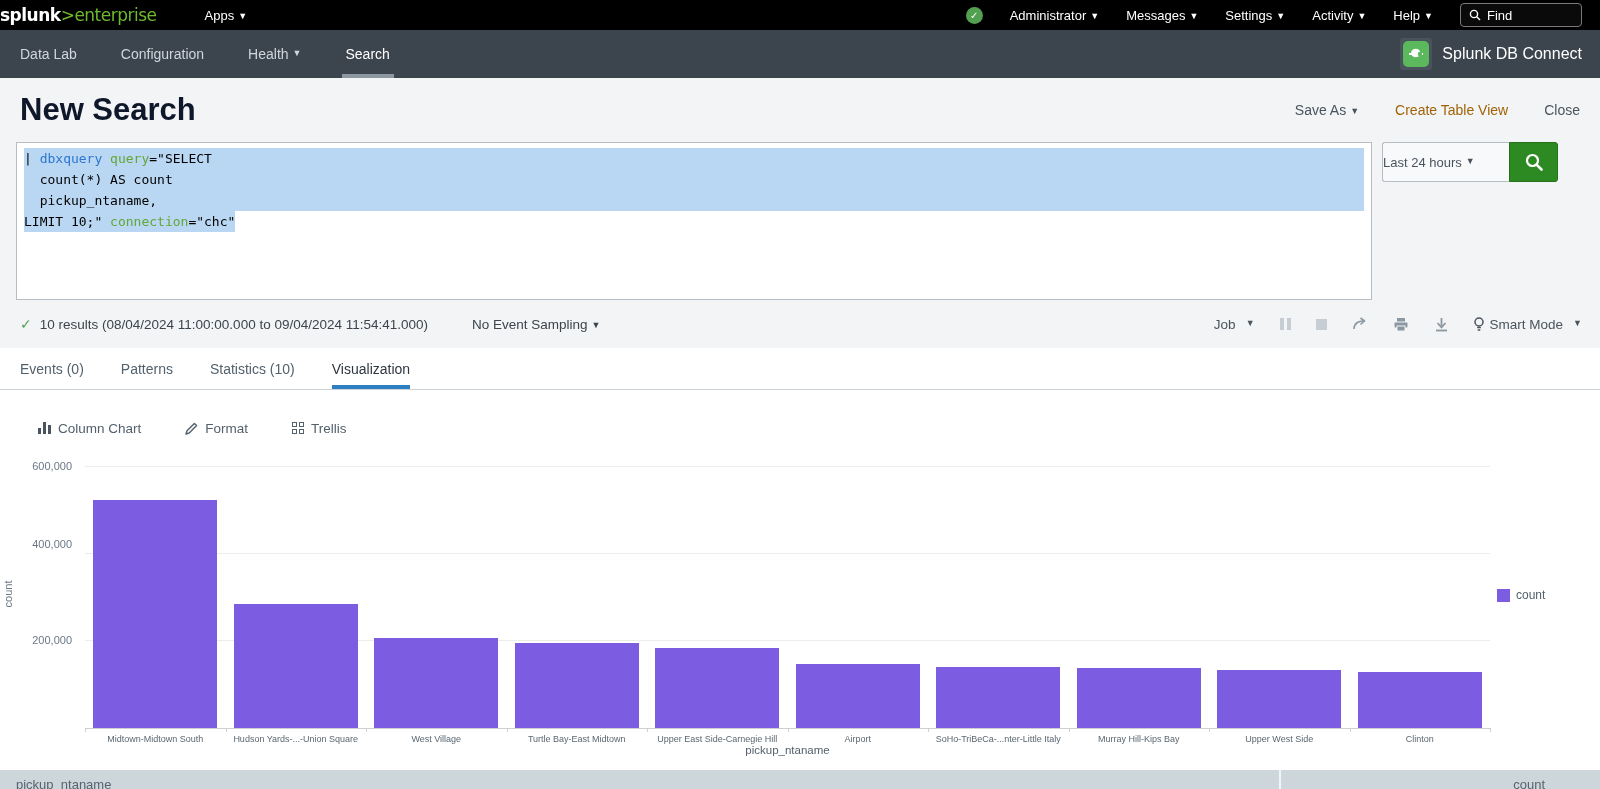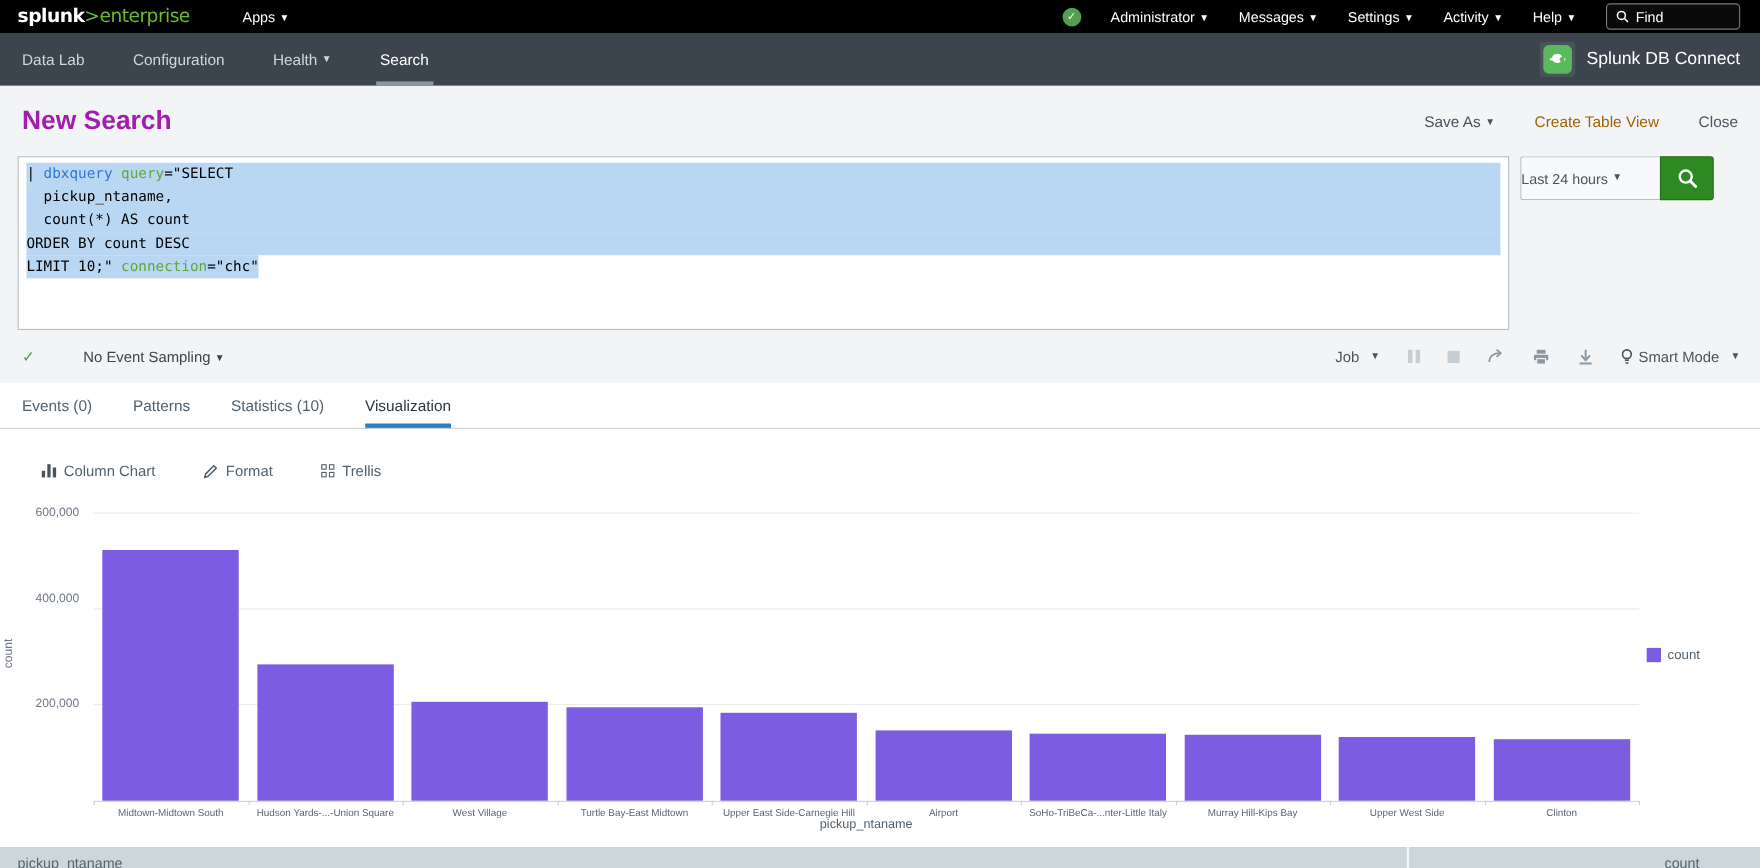--- a/index.html
+++ b/index.html
@@ -2,21 +2,21 @@
 <html><head>
 <meta charset="utf-8">
 <style>
   * { margin:0; padding:0; box-sizing:border-box; }
   html,body { width:1600px; height:789px; overflow:hidden; background:#fff;
               font-family:"Liberation Sans", sans-serif; }
   .caret { font-size:9px; margin-left:4px; position:relative; top:-1px; }
 
   
   .topbar { height:30px; background:#000; display:flex; align-items:center; color:#fff; font-size:13px; }
-  .logo { margin-left:16px; font-size:17px; font-family:"DejaVu Sans", sans-serif; letter-spacing:-0.5px; }
+  .logo { margin-left:0; font-size:17px; font-family:"DejaVu Sans", sans-serif; letter-spacing:-0.5px; }
   .logo b { font-weight:bold; color:#fff; }
   .logo span { color:#6fba2c; font-weight:normal; }
   .topbar-apps { margin-left:48px; cursor:pointer; }
   .topbar-right { margin-left:auto; display:flex; align-items:center; gap:27px; padding-right:18px; }
   .status-circle { width:17px; height:17px; border-radius:50%; background:#53a051; display:flex; align-items:center; justify-content:center; font-size:10px; color:#fff; }
   .topbar-item { cursor:pointer; white-space:nowrap; }
   .findbox { display:flex; align-items:center; gap:6px; border:1px solid #7a7a7a; border-radius:4px; background:#0a0a0a; height:24px; padding:0 8px; width:122px; }
   .findbox input { background:transparent; border:none; outline:none; color:#fff; font-size:13px; width:80px; font-family:"Liberation Sans",sans-serif; }
   .findbox input::placeholder { color:#fff; opacity:1; }
 
@@ -27,21 +27,21 @@
   .nav-item.active { color:#fff; }
   .nav-item.active .nav-underline { position:absolute; bottom:0; left:50%; transform:translateX(-50%); width:52px; height:4px; background:#8b98a2; }
   .nav-right { margin-left:auto; display:flex; align-items:center; gap:10px; padding-right:18px; }
   .dbx-tile { width:32px; height:32px; background:#4a525c; border-radius:3px; display:flex; align-items:center; justify-content:center; }
   .dbx-icon { width:26px; height:26px; background:#5cb85c; border-radius:5px; display:flex; align-items:center; justify-content:center; }
   .app-title { color:#fff; font-size:16px; }
 
   
   .gray-band { background:#f2f4f5; }
   .header-row { height:64px; display:flex; align-items:center; }
-  .page-title { margin-left:20px; font-size:24px; font-weight:bold; color:#a21caf; }
+  .page-title { margin-left:20px; font-size:31px; font-weight:bold; color:#0f172a; }
   .header-links { margin-left:auto; display:flex; align-items:center; gap:36px; padding-right:20px; font-size:14px; color:#4a545e; }
   .header-link { cursor:pointer; }
   .header-link.disabled { color:#a16207; cursor:default; }
 
   .search-row { display:flex; align-items:flex-start; padding:0 0 0 16px; }
   .query-box { width:1356px; height:158px; background:#fff; border:1px solid #b6bdc3; padding:5px 7px; overflow:hidden; }
   .query-line { font-family:"DejaVu Sans Mono", monospace; font-size:13px; line-height:21px; white-space:pre; color:#000; }
   .sel-full { display:inline-block; width:100%; background:#b9d7f3; }
   .sel-part { display:inline-block; background:#b9d7f3; }
   .tok-command { color:#2c77d1; }
@@ -160,40 +160,40 @@
     <div class="header-links">
       <div class="header-link"><span>Save As</span><span class="caret">▼</span></div>
       <div class="header-link disabled">Create Table View</div>
       <div class="header-link">Close</div>
     </div>
   </div>
 
   <div class="search-row">
     <div class="query-box" id="query-box">
         <div class="query-line"><span class="sel-full"><span>| </span><span class="tok-command">dbxquery</span><span> </span><span class="tok-arg">query</span><span>="SELECT</span></span></div>
+        <div class="query-line"><span class="sel-full"><span>  count(*) AS count</span></span></div>
         <div class="query-line"><span class="sel-full"><span>  pickup_ntaname,</span></span></div>
-        <div class="query-line"><span class="sel-full"><span>  count(*) AS count</span></span></div>
-        <div class="query-line"><span class="sel-full"><span>ORDER BY count DESC</span></span></div>
         <div class="query-line"><span class="sel-part"><span>LIMIT 10;" </span><span class="tok-arg">connection</span><span>="chc"</span></span></div>
       </div>
     <div class="time-picker">
         <span>Last 24 hours</span>
         <span class="caret">▼</span>
       </div>
     <div class="search-btn">
       <svg width="20" height="20" viewBox="0 0 20 20">
           <circle cx="8.5" cy="8.5" r="5.5" fill="none" stroke="#fff" stroke-width="2.2"></circle>
           <line x1="12.8" y1="12.8" x2="17.5" y2="17.5" stroke="#fff" stroke-width="2.6" stroke-linecap="round"></line>
         </svg>
     </div>
   </div>
 
   <div class="results-row">
     <div class="results-left">
       <span class="result-check">✓</span>
+      <span>10 results (08/04/2024 11:00:00.000 to 09/04/2024 11:54:41.000)</span>
     </div>
     <div class="sampling"><span>No Event Sampling</span><span class="caret">▼</span></div>
     <div class="job-controls">
       <div class="smart-mode">
           <span>Job</span>
           <span class="caret">▼</span>
         </div>
       <div class="jc-icon disabled">
           <span class="pause-bars">
             <i></i>

